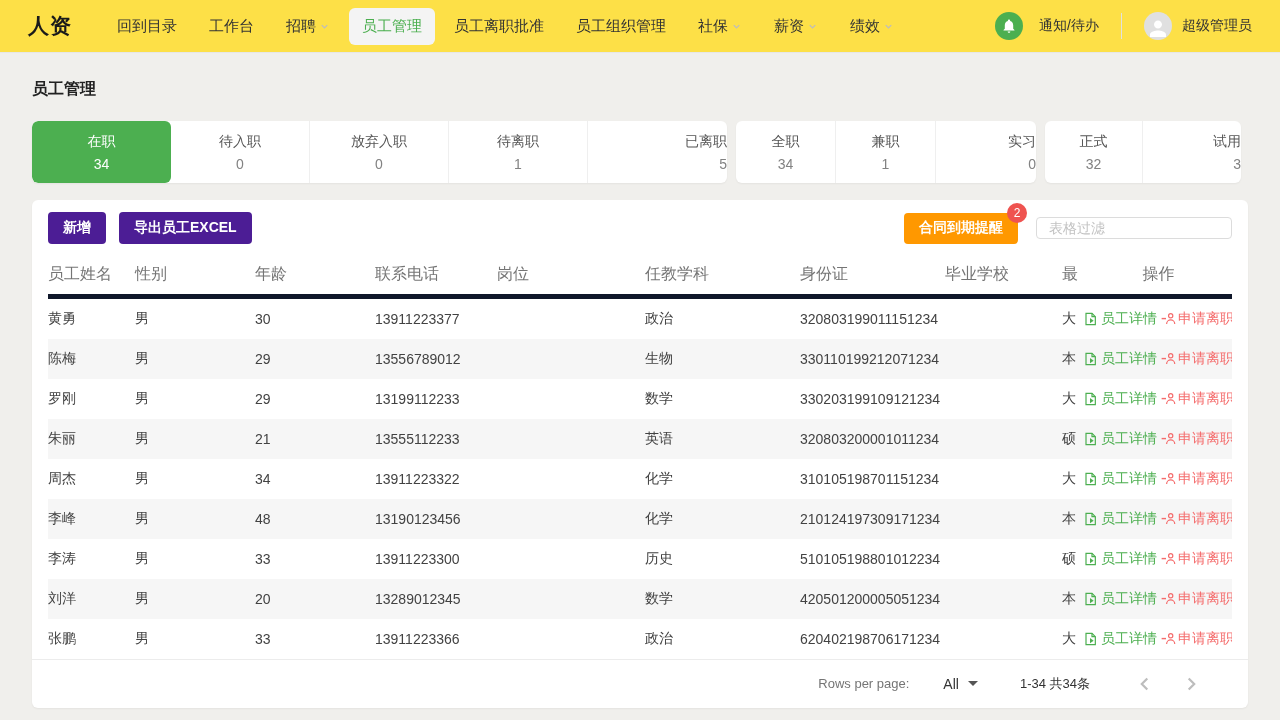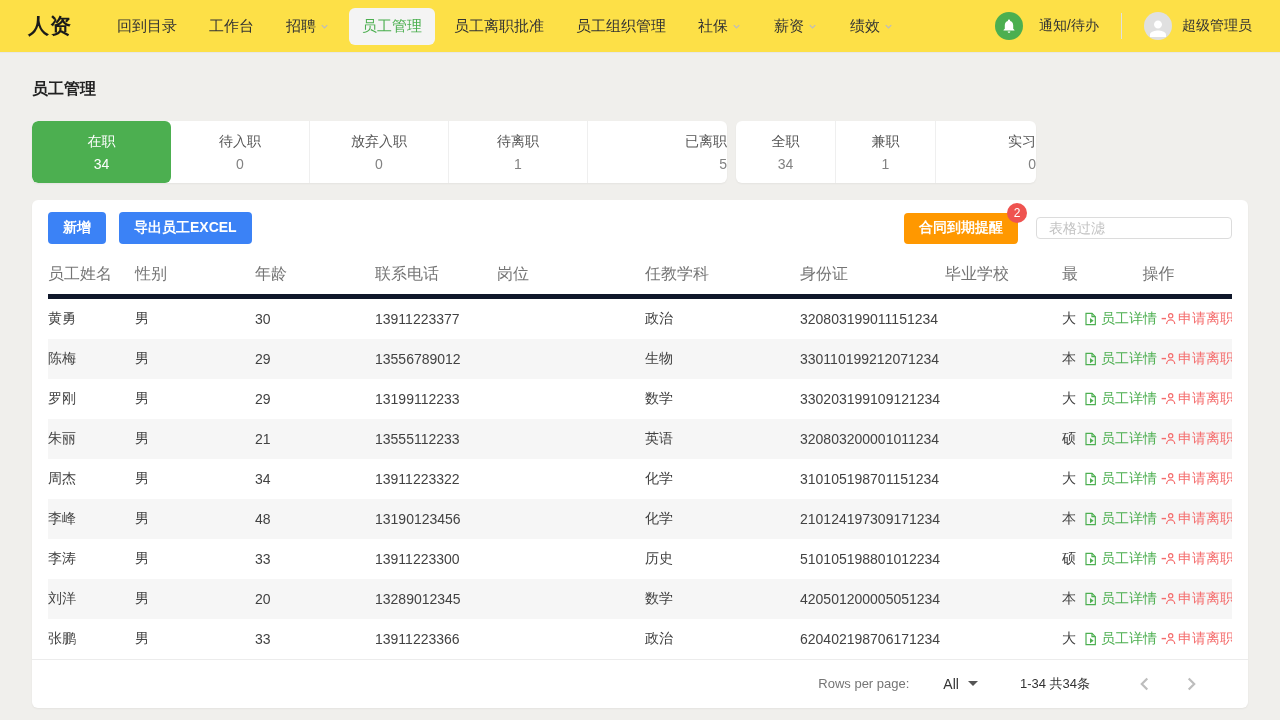--- a/index.html
+++ b/index.html
@@ -56,21 +56,21 @@
   .tab-card.g1 .tab { width:139px; }
   .tab-card.g2 .tab { width:100px; }
   .tab-card.g3 .tab { width:98px; }
   
   .content-card {
     background:#fff; border-radius:6px; margin-top:17px;
     box-shadow:0 1px 2px rgba(0,0,0,.05); padding:12px 16px 0;
   }
   .toolbar { display:flex; align-items:center; }
   .btn-green {
-    background:#3b82f6; color:#fff; border:none; border-radius:4px;
+    background:#4c1d95; color:#fff; border:none; border-radius:4px;
     font-size:14px; font-weight:bold; height:32px; padding:0 15px; cursor:pointer;
     font-family:inherit;
   }
   .btn-green + .btn-green { margin-left:13px; }
   .toolbar-spacer { flex:1; }
   .btn-orange {
     position:relative; background:#ff9800; color:#fff; border:none; border-radius:4px;
     font-size:14px; font-weight:bold; height:31px; padding:0 15px; cursor:pointer;
     margin-right:18px; font-family:inherit;
   }
@@ -211,20 +211,30 @@
         </div>
         <div class="tab">
           <span class="t-label">兼职</span>
           <span class="t-count">1</span>
         </div>
         <div class="tab">
           <span class="t-label">实习</span>
           <span class="t-count">0</span>
         </div>
       </div>
+      <div class="tab-card g3">
+        <div class="tab">
+          <span class="t-label">正式</span>
+          <span class="t-count">32</span>
+        </div>
+        <div class="tab">
+          <span class="t-label">试用</span>
+          <span class="t-count">3</span>
+        </div>
+      </div>
     </div>
 
   <section class="content-card">
     <div class="toolbar">
       <button class="btn-green">新增</button>
       <button class="btn-green">导出员工EXCEL</button>
       <div class="toolbar-spacer"></div>
       <button class="btn-orange">
         <span>合同到期提醒</span>
         <span class="badge">2</span>

